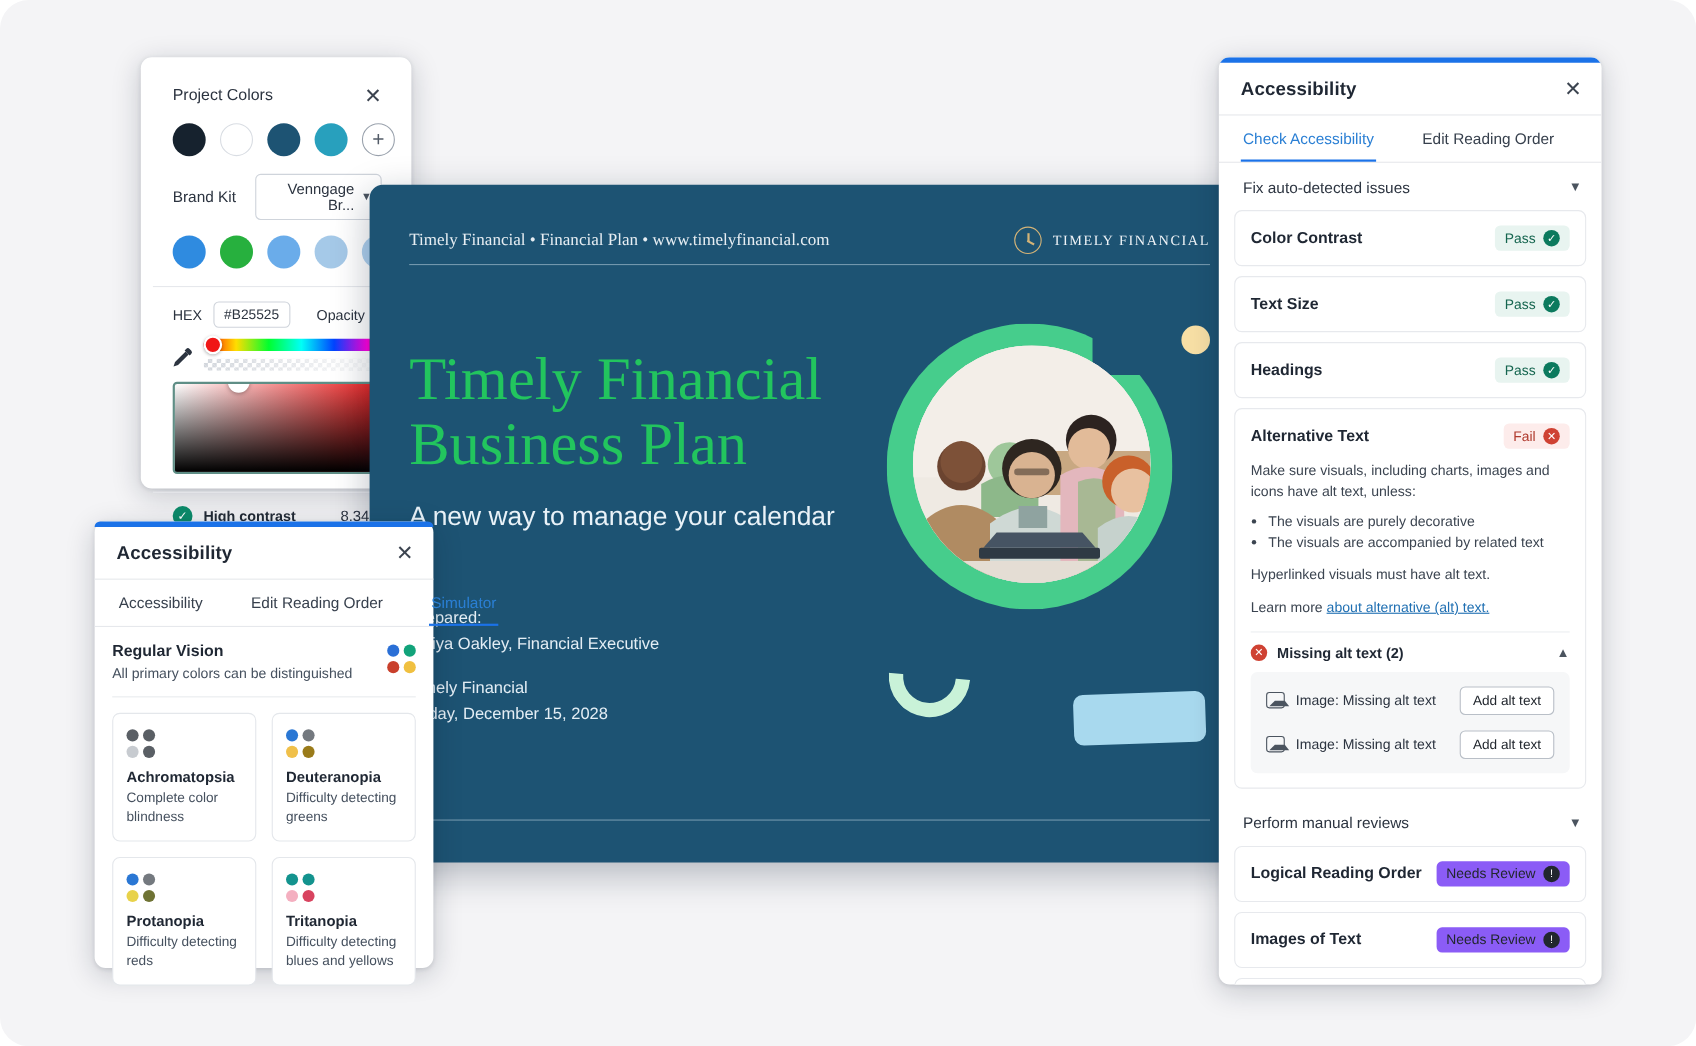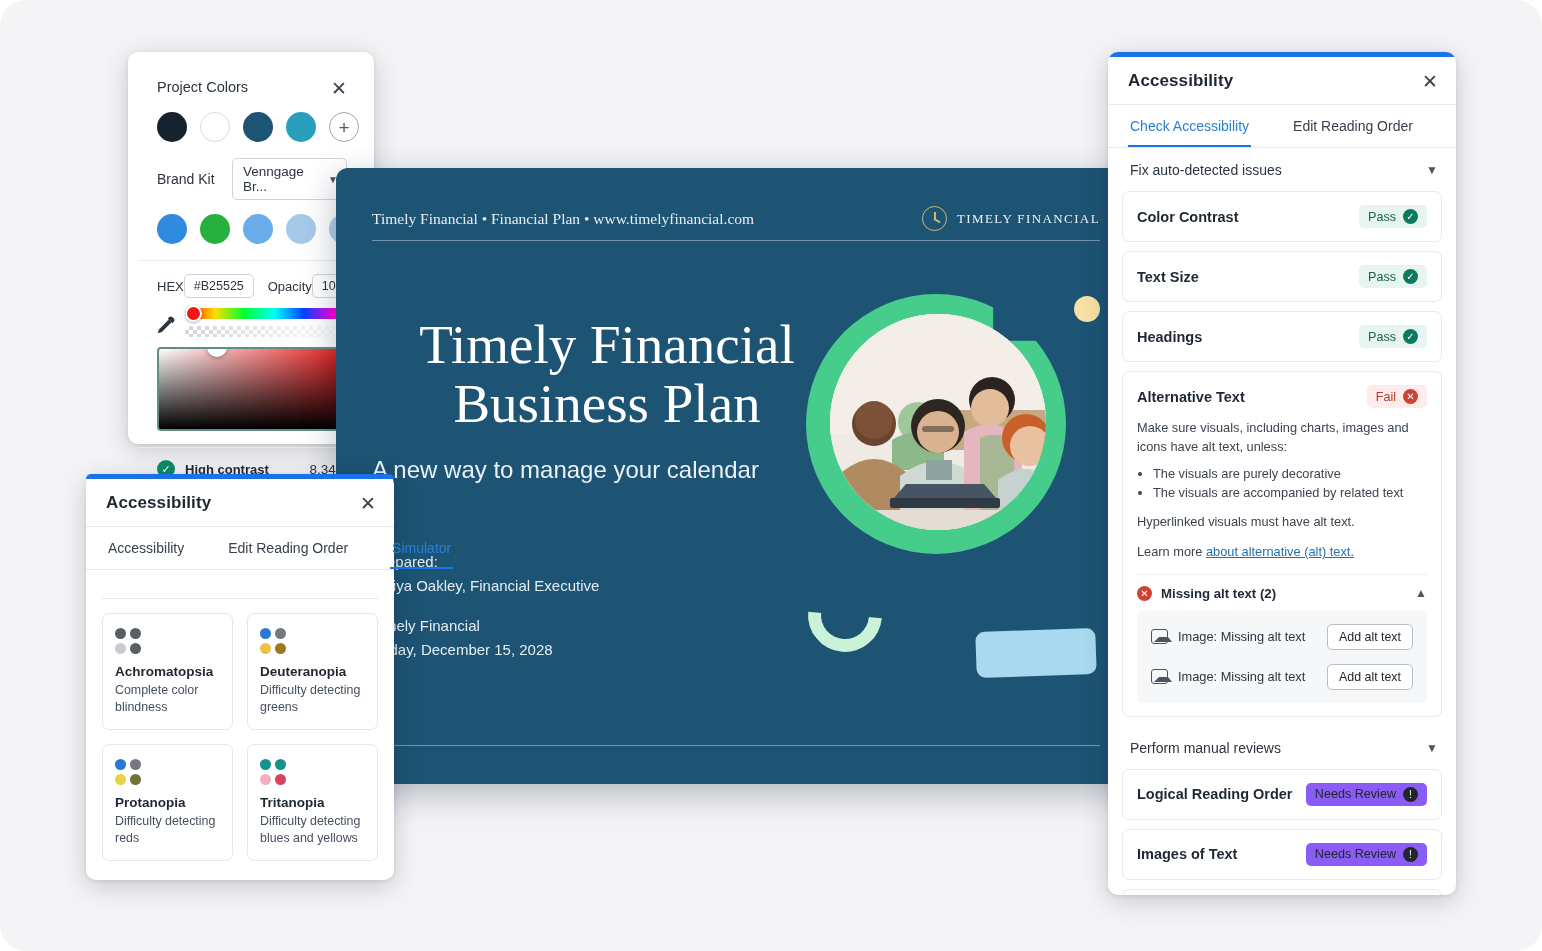--- a/index.html
+++ b/index.html
@@ -57,31 +57,32 @@
   .swatch-row { display: flex; align-items: center; gap: 13px; padding: 14px 18px 0; }
   .swatch { width: 30px; height: 30px; border-radius: 50%; flex: none; }
   .swatch.outline { border: 1px solid #d9dde3; }
   .swatch.plus {
     border: 1px solid #9aa2ad; display: flex; align-items: center; justify-content: center;
     color: #535c68; font-size: 19px; line-height: 1; cursor: pointer; background: #fff;
   }
   .brandkit-row {
     display: flex; align-items: center; justify-content: space-between;
     padding: 16px 16px 0 18px;
+    text-align: right;
   }
   .brandkit-label { font-size: 14px; color: #2c3440; }
   .brandkit-select {
     display: flex; align-items: center; justify-content: space-between; gap: 6px;
     border: 1px solid #cfd4db; border-radius: 5px; padding: 5px 8px 5px 10px;
     font-size: 13.5px; color: #2c3440; width: 115px; cursor: pointer; background: #fff;
   }
   .chev { font-size: 10px; color: #4b545f; }
   .pc-divider { height: 1px; background: #e6e8ec; margin: 16px 0 0; }
 
-  .hexrow { display: flex; align-items: center; padding: 13px 16px 0 18px; }
+  .hexrow { display: flex; align-items: center; padding: 13px 16px 0 18px; gap: 10px; }
   .hexlabel, .oplabel { font-size: 13px; color: #2c3440; }
   .hexbox, .opbox {
     border: 1px solid #cfd4db; border-radius: 5px; padding: 4px 9px;
     font-size: 12.5px; color: #2c3440; background: #fff;
   }
   .hexbox { width: 70px; }
   .opbox { width: 48px; }
 
   .hue-area { display: flex; align-items: flex-start; gap: 8px; padding: 10px 0 0 16px; }
   .dropper { width: 22px; height: 22px; flex: none; margin-top: 6px; }
@@ -215,21 +216,21 @@
   .clock:before, .clock:after { content: ""; position: absolute; background: #d3b377; }
   .clock:before { left: 11px; top: 5px; width: 1.6px; height: 8px; }
   .clock:after { left: 11px; top: 11px; width: 7px; height: 1.6px; transform-origin: left center; transform: rotate(28deg); }
   .brandname { font-family: "Liberation Serif", serif; font-size: 13px; letter-spacing: 1.4px; color: #eef3f7; }
   .hairline { position: absolute; left: 36px; right: 36px; top: 72px; height: 1px; background: rgba(220,235,245,.45); }
   .hairline.bottom { top: auto; bottom: 38px; }
 
   .slide-h1 {
     position: absolute; left: 36px; top: 148px; width: 470px;
     font-family: "Liberation Serif", serif; font-size: 55px; line-height: 1.07;
-    color: #ffffff; font-weight: normal; text-align: center;
+    color: #22c55e; font-weight: normal;
   }
   .slide-sub {
     position: absolute; left: 36px; top: 288px; width: 470px;
     font-size: 24px; color: #e9f2f8;
   }
   .slide-prep {
     position: absolute; left: 36px; top: 382px; width: 400px;
     font-size: 15px; color: #e4eef5; line-height: 1.6;
   }
   .slide-prep .gap { display: block; height: 16px; }
@@ -393,20 +394,32 @@
       <div class="panel-title">Accessibility</div>
       <div class="close-x">✕</div>
     </div>
     <div class="tabs">
       <div class="tab">Accessibility</div>
       <div class="tab">Edit Reading Order</div>
       <div class="tab active">Simulator</div>
     </div>
 
     <div class="sim-body">
+      <div class="regular-row">
+        <div>
+          <div class="regular-title">Regular Vision</div>
+          <div class="regular-sub">All primary colors can be distinguished</div>
+        </div>
+        <div class="dotgrid">
+          <i style="background:#2a6fd6"></i>
+            <i style="background:#12a37a"></i>
+          <i style="background:#c9402c"></i>
+            <i style="background:#f0c040"></i>
+        </div>
+      </div>
       <div class="sim-sep"></div>
     </div>
 
     <div class="sim-grid">
       <div class="sim-card">
         <div class="dotgrid">
           <i style="background:#5a5f65"></i>
             <i style="background:#5a5f65"></i>
           <i style="background:#c7cbd0"></i>
             <i style="background:#5a5f65"></i>

